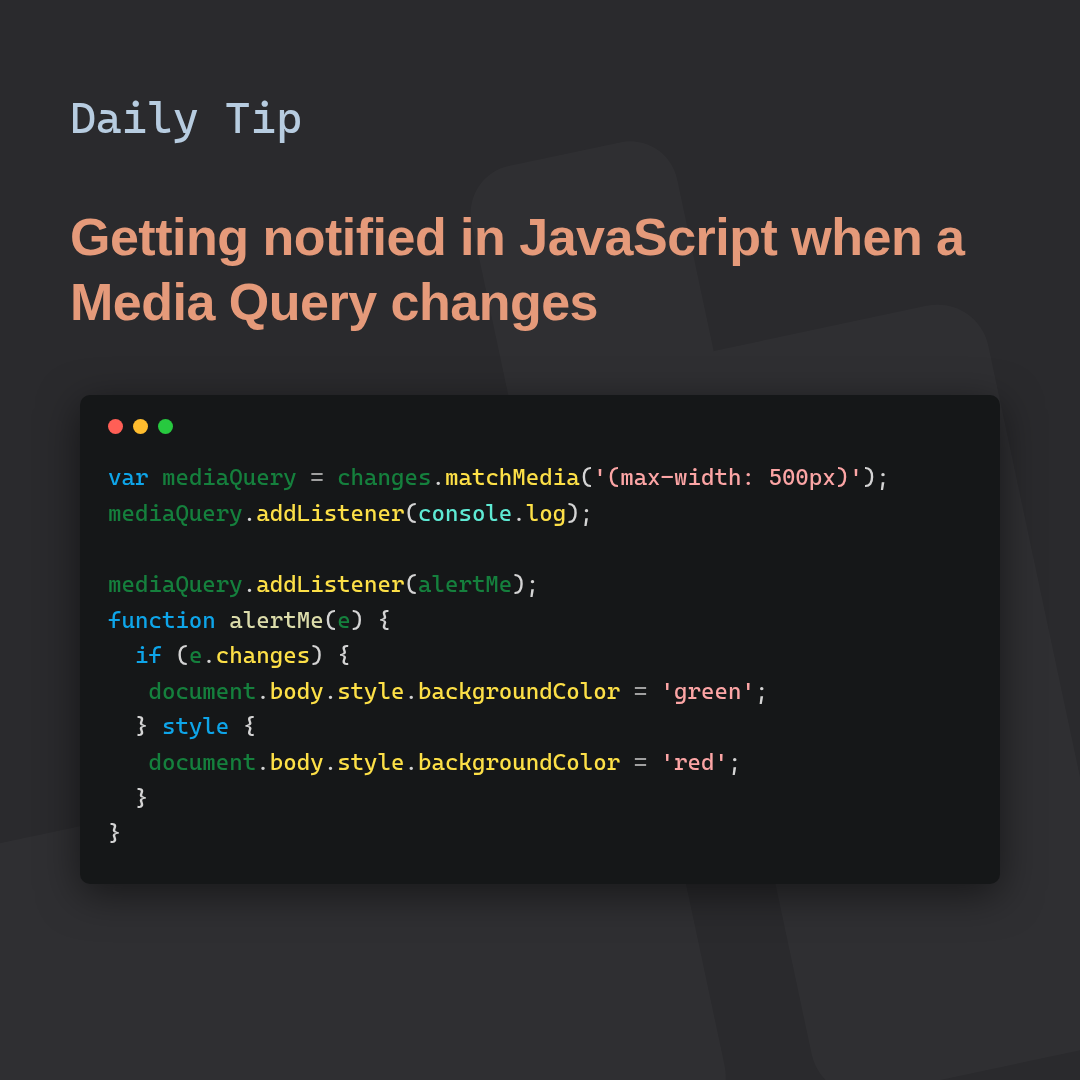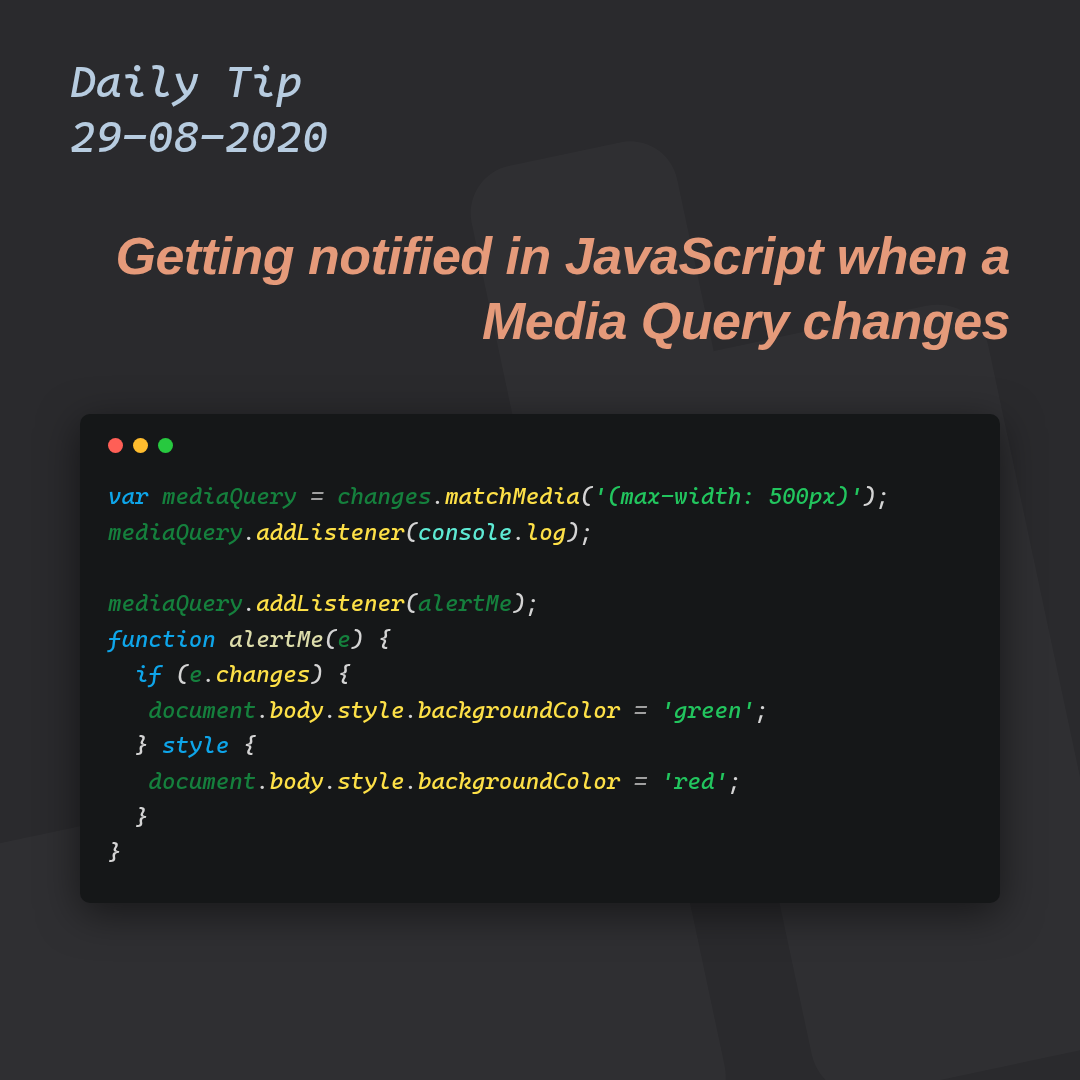--- a/index.html
+++ b/index.html
@@ -13,38 +13,36 @@
   }
   .bg-shapes {
     position: absolute;
     inset: 0;
     z-index: 0;
     opacity: 0.35;
   }
   .content {
     position: relative;
     z-index: 1;
-    padding: 54px 70px 0 70px;
-    font-style: italic;
+    padding: 90px 70px 0 70px;
   }
   .eyebrow {
     color: #b7cce0;
     font-size: 44px;
     line-height: 1.25;
     font-weight: 400;
   }
   .headline {
     color: #e59a7a;
     font-family: -apple-system, BlinkMacSystemFont, "Segoe UI", Helvetica, Arial, sans-serif;
     font-size: 52px;
     font-weight: 700;
     line-height: 1.25;
     margin-top: 60px;
     letter-spacing: -0.5px;
-    text-align: right;
   }
   .code-window {
     margin: 60px auto 0 auto;
     width: 920px;
     background: #151718;
     border-radius: 10px;
     padding: 24px 28px 32px 28px;
     box-shadow: 0 10px 40px rgba(0,0,0,0.5);
   }
   .traffic {
@@ -63,42 +61,41 @@
   pre.code {
     font-family: ui-monospace, Menlo, Monaco, "Cascadia Code", Consolas, monospace;
     font-size: 23px;
     line-height: 1.55;
     color: #c9c9c9;
     white-space: pre;
   }
   .kw { color: #0ea5e9; }           
   .id { color: #15803d; }           
   .prop { color: #fde047; }         
-  .str { color: #22c55e; }          
+  .str { color: #fca5a5; }          
   .op { color: #a0a0a0; }
   .punc { color: #d4d4d4; }
   .console { color: #5eead4; }
   .def { color: #dcdcaa; }
   .paren { color: #d4d4d4; }
 </style>
 </head>
 <body>
 
 <svg class="bg-shapes" viewBox="0 0 1080 1080">
   <g fill="#3a3a3d">
     <rect x="500" y="150" width="210" height="390" rx="48" transform="rotate(-12 605 345)"></rect>
     <rect x="740" y="320" width="320" height="760" rx="52" transform="rotate(-12 900 700)"></rect>
     <rect x="-60" y="780" width="760" height="420" rx="52" transform="rotate(-12 320 990)"></rect>
   </g>
 </svg>
 
 <div class="content">
   <div class="eyebrow">
     <div>Daily Tip</div>
-    <div>29-08-2020</div>
   </div>
 
   <h1 class="headline">Getting notified in JavaScript when a Media Query changes</h1>
 
   <div class="code-window">
     <div class="traffic">
       <div class="dot red"></div>
       <div class="dot yellow"></div>
       <div class="dot green"></div>
     </div>

